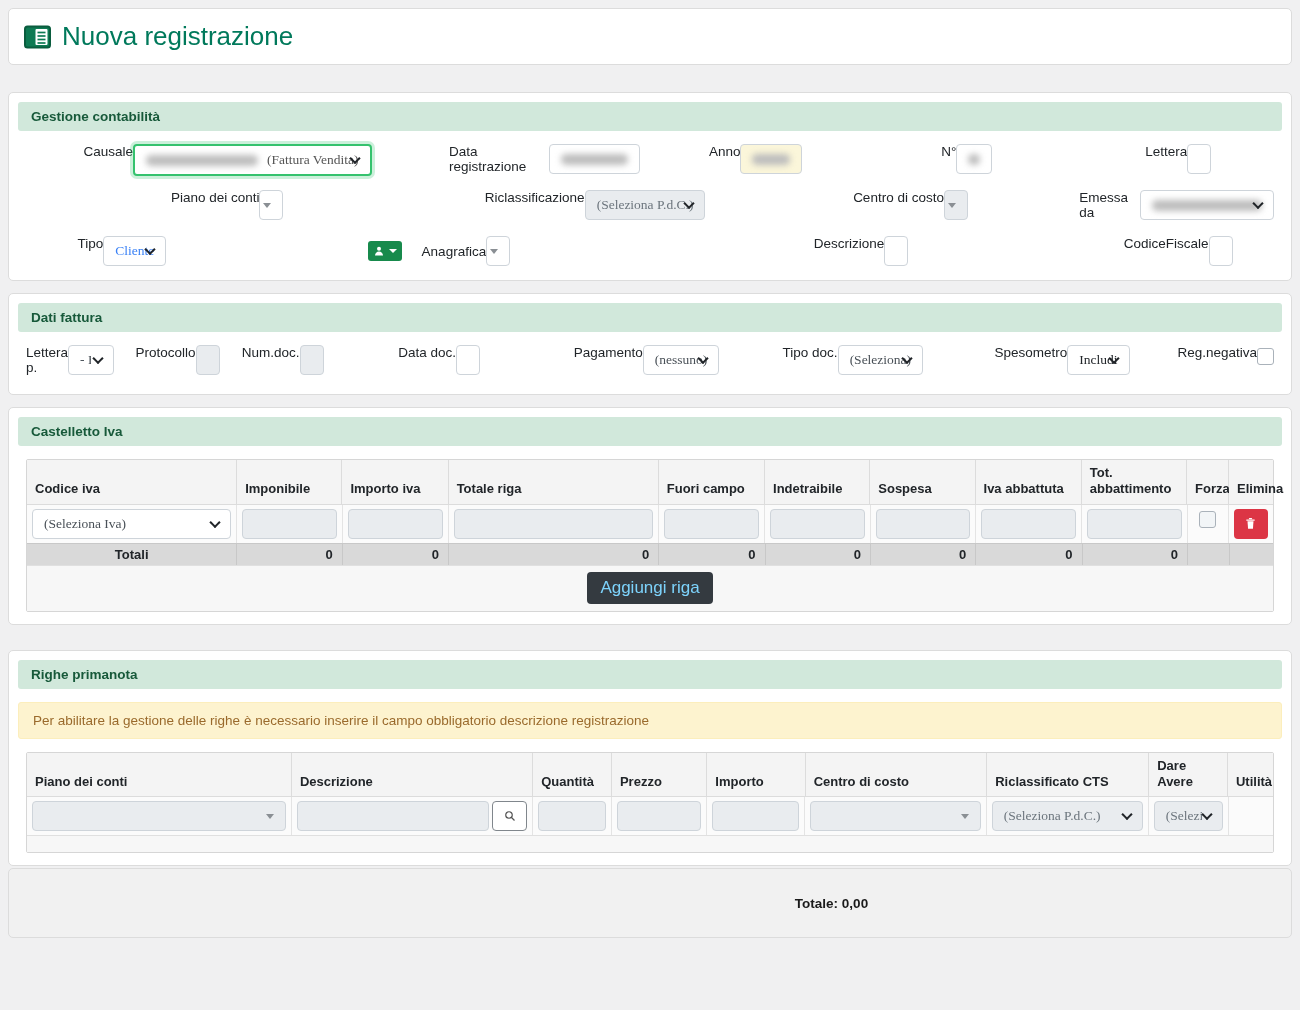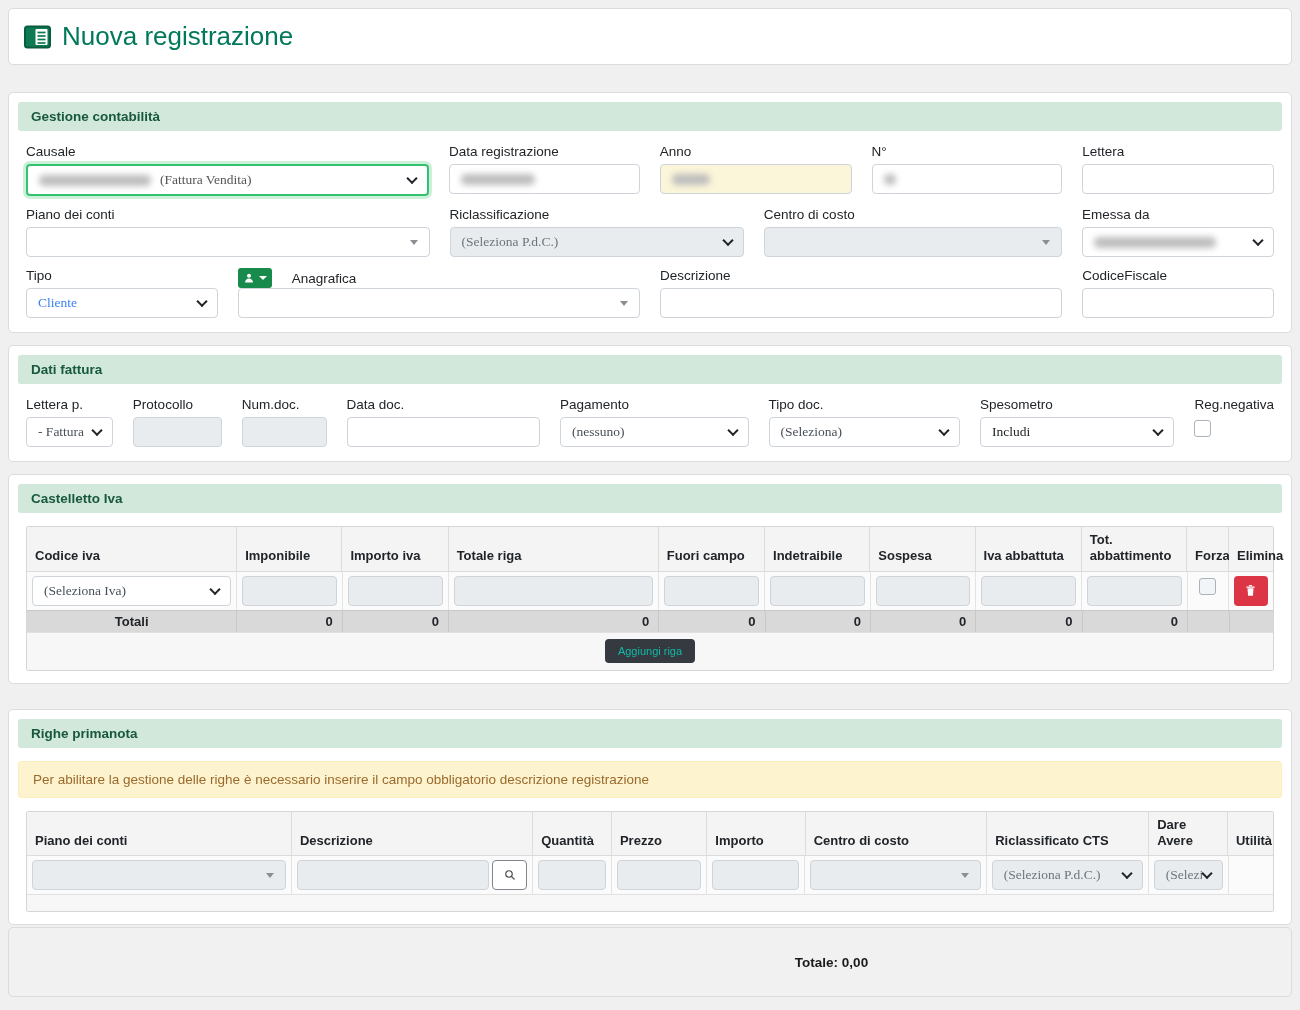--- a/index.html
+++ b/index.html
@@ -10,21 +10,21 @@
   .h1 { display:flex; align-items:center; gap:11px; color:#00795b; font-size:26px; font-weight:400; }
   .btn { display:inline-flex; align-items:center; gap:7px; border:none; border-radius:4px; padding:8px 14px; color:#fff; font-size:14px; cursor:pointer; font-family:inherit; }
   .btn-save { background:#178a4c; }
   .btn-search { background:#6c757d; margin-left:5px; }
   
   .sec { padding:9px 9px 12px 9px; }
   .sec-head { background:#d1e8db; color:#17593a; font-weight:bold; font-size:13.5px; padding:7px 13px; border-radius:3px; margin-bottom:13px; }
   .mb12 { margin-bottom:12px; } .mb25 { margin-bottom:25px; } .mb18 { margin-bottom:2px; } .mb15 { margin-bottom:15px; }
   .frow { display:flex; gap:20px; margin-bottom:11px; padding:0 8px; }
   .frow:last-child { margin-bottom:2px; }
-  .fld { display:flex; flex-direction:column; }
+  .fld { display:flex; flex-direction:row;justify-content:center; }
   .lbl { margin-bottom:5px; color:#212529; }
   .lblrow { display:flex; align-items:center; gap:20px; margin-bottom:0; }
   .ctl { height:30px; border:1px solid #ced4da; border-radius:4px; background:#fff; display:flex; align-items:center; padding:0 11px; color:#495057; position:relative; overflow:hidden; white-space:nowrap;font-family:Liberation Serif, serif; }
   .ctl.dis { background:#e9ecef; }
   .ctl.graysel { background:#e9ecef; color:#6c757d; }
   .ctl.yellow { background:#fbf6da; }
   .ctl.focus-green { border:2px solid #35c26e; box-shadow:0 0 0 3px rgba(53,194,110,.25); height:32px; }
   .chev { position:absolute; right:11px; top:50%; width:8px; height:8px; border-right:2px solid #212529; border-bottom:2px solid #212529; transform:translateY(-70%) rotate(45deg); }
   .s2caret { position:absolute; right:11px; top:50%; margin-top:-2px; width:0; height:0; border-left:4.5px solid transparent; border-right:4.5px solid transparent; border-top:5.5px solid #8a8f94; }
   .redact { display:inline-block; height:11px; background:#bdbdbd; border-radius:5px; filter:blur(3px); }
@@ -33,21 +33,21 @@
   .caret-w { width:0; height:0; border-left:4px solid transparent; border-right:4px solid transparent; border-top:4.5px solid #fff; }
   
   .tbl { border:1px solid #d6d6d6; border-radius:2px; }
   .trow { display:flex; }
   .th { background:#f4f4f4; border-right:1px solid #dcdcdc; border-bottom:1px solid #dcdcdc; padding:5px 8px 6px 8px; font-weight:bold; font-size:13px; display:flex; align-items:flex-end; line-height:1.25; }
   .th:last-child, .td:last-child, .tc:last-child { border-right:none; }
   .td { background:#fbfbfb; border-right:1px solid #e4e4e4; padding:4px 5px; display:flex; align-items:center; }
   .tc { background:#d9d9d9; border-top:1px solid #c8c8c8; border-right:1px solid #c8c8c8; font-weight:bold; font-size:13px; padding:3px 9px; display:flex; justify-content:flex-end; align-items:center; }
   .tc.center { justify-content:center; }
   .addrow { background:#f7f7f7; border-top:1px solid #e0e0e0; display:flex; justify-content:center; padding:6px 0 7px 0; }
-  .btn-dark { background:#343a40; color:#14b8a6; border:none; border-radius:4px; padding:6px 13px; font-size:11px; cursor:pointer; font-family:inherit; }
+  .btn-dark { background:#343a40; color:#7dd3fc; border:none; border-radius:4px; padding:6px 13px; font-size:17px; cursor:pointer; font-family:inherit; }
   .footstrip { background:#f7f7f7; border-top:1px solid #e0e0e0; height:17px; }
   .cellinp { height:30px; width:100%; border:1px solid #ced4da; border-radius:4px; background:#e9ecef; }
   .btn-del { width:38px; height:30px; background:#dc3545; border:none; border-radius:4px; display:flex; align-items:center; justify-content:center; cursor:pointer; }
   .btn-srch { width:35px; height:30px; background:#fff; border:1px solid #80868c; border-radius:4px; display:flex; align-items:center; justify-content:center; color:#555; cursor:pointer; flex:none; }
   
   .warn { background:#fdf3cf; border:1px solid #fceebc; border-radius:3px; color:#9a6a2c; padding:10px 14px; margin:0 0 13px 0; }
   .totcard { background:#f1f1f1; height:70px; display:flex; align-items:center; }
   .tot-label { font-weight:bold; padding-left:61.3%; font-size:13.5px; color:#1a1a1a; }
 </style>
 </head>

